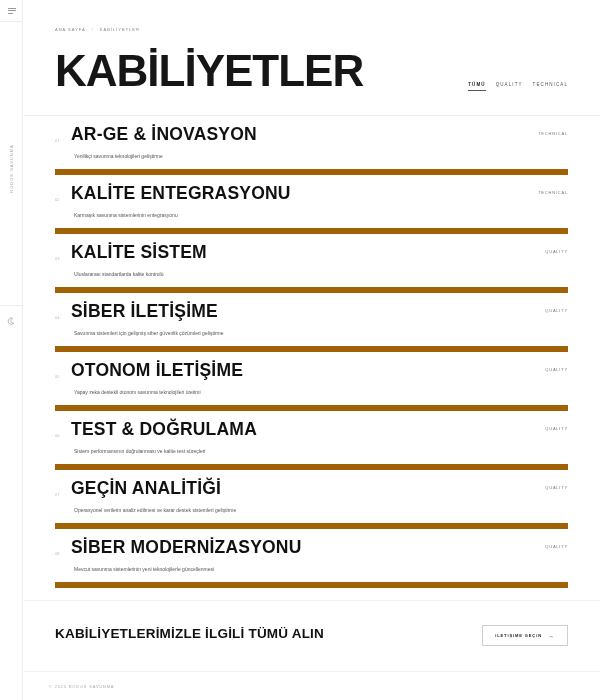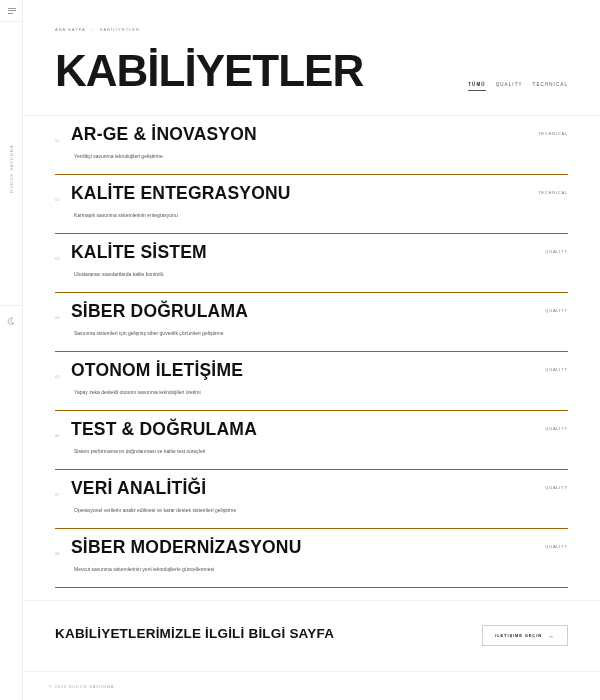--- a/index.html
+++ b/index.html
@@ -20,21 +20,21 @@
   .breadcrumb .sep { color: #bbb; }
   .page-title { position: absolute; left: 55px; top: 46px; font-size: 44px; font-weight: 700; letter-spacing: -1px; color: #161616; font-family: "Liberation Sans", sans-serif; line-height: 50px; }
 
   .filters { position: absolute; right: 32px; top: 82px; display: flex; gap: 10px; }
   .filters .tab { font-size: 4.5px; letter-spacing: 1.1px; color: #555; cursor: pointer; padding-bottom: 3px; }
   .filters .tab.active { color: #222; font-weight: 700; border-bottom: 1px solid #555; }
 
   .header-divider { position: absolute; left: 24px; right: 0; top: 115px; border-top: 1px solid #f0f0f0; }
 
   .list { position: absolute; left: 55px; top: 116px; width: 513px; }
-  .item { position: relative; height: 59px; border-bottom: 1px solid #a16207; cursor: pointer; }
+  .item { position: relative; height: 59px; border-bottom: 6px solid #a16207; cursor: pointer; }
   .item .num { position: absolute; left: 0; top: 22px; font-size: 4px; color: #bbb; }
   .item .title { position: absolute; left: 16px; top: 8px; font-size: 17.5px; font-weight: 700; color: #111; letter-spacing: 0.2px; white-space: nowrap; }
   .item .desc { position: absolute; left: 19px; top: 37px; font-size: 5px; color: #555; white-space: nowrap; }
   .item .tag { position: absolute; right: 0; top: 15px; font-size: 4px; letter-spacing: 0.8px; color: #777; }
 
   .cta-divider-top { position: absolute; left: 24px; right: 0; top: 600px; border-top: 1px solid #f2f2f2; }
   .cta-title { position: absolute; left: 55px; top: 626px; font-size: 13.5px; font-weight: 700; color: #111; letter-spacing: 0.2px; white-space: nowrap; }
   .cta-button { position: absolute; left: 482px; top: 625px; width: 86px; height: 21px; border: 1px solid #cfcfcf; background: #fff; display: flex; align-items: center; justify-content: center; gap: 6px; cursor: pointer; }
   .cta-button span { font-size: 4px; letter-spacing: 0.9px; font-weight: 700; color: #222; }
   .cta-button .arrow { font-size: 6px; font-weight: 400; }
@@ -93,50 +93,50 @@
     <span class="tag">TECHNICAL</span>
   </div>
   <div class="item">
     <span class="num">03</span>
     <span class="title">KALİTE SİSTEM</span>
     <span class="desc">Uluslararası standartlarda kalite kontrolü</span>
     <span class="tag">QUALITY</span>
   </div>
   <div class="item">
     <span class="num">04</span>
-    <span class="title">SİBER DOĞRULAMA</span>
+    <span class="title">SİBER İLETİŞİME</span>
     <span class="desc">Savunma sistemleri için gelişmiş siber güvenlik çözümleri geliştirme</span>
     <span class="tag">QUALITY</span>
   </div>
   <div class="item">
     <span class="num">05</span>
     <span class="title">OTONOM İLETİŞİME</span>
     <span class="desc">Yapay zeka destekli otonom savunma teknolojileri üretimi</span>
     <span class="tag">QUALITY</span>
   </div>
   <div class="item">
     <span class="num">06</span>
     <span class="title">TEST &amp; DOĞRULAMA</span>
     <span class="desc">Sistem performansının doğrulanması ve kalite test süreçleri</span>
     <span class="tag">QUALITY</span>
   </div>
   <div class="item">
     <span class="num">07</span>
-    <span class="title">VERİ ANALİTİĞİ</span>
+    <span class="title">GEÇİN ANALİTİĞİ</span>
     <span class="desc">Operasyonel verilerin analiz edilmesi ve karar destek sistemleri geliştirme</span>
     <span class="tag">QUALITY</span>
   </div>
   <div class="item">
     <span class="num">08</span>
     <span class="title">SİBER MODERNİZASYONU</span>
     <span class="desc">Mevcut savunma sistemlerinin yeni teknolojilerle güncellenmesi</span>
     <span class="tag">QUALITY</span>
   </div>
 </section>
 
 <div class="cta-divider-top"></div>
-<h2 class="cta-title">KABİLİYETLERİMİZLE İLGİLİ BİLGİ SAYFA</h2>
+<h2 class="cta-title">KABİLİYETLERİMİZLE İLGİLİ TÜMÜ ALIN</h2>
 <div class="cta-button">
   <span>İLETİŞİME GEÇİN</span>
   <span class="arrow">→</span>
 </div>
 <div class="cta-divider-bottom"></div>
 <footer class="footer">© 2025 RODOS SAVUNMA</footer>
 
 </body></html>

